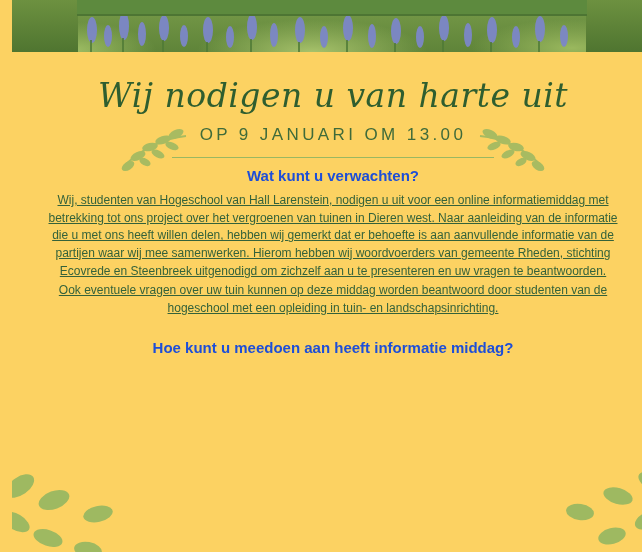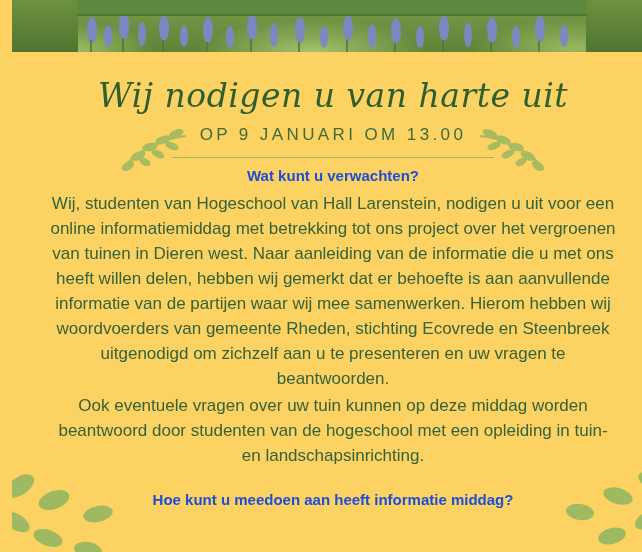--- a/index.html
+++ b/index.html
@@ -122,23 +122,24 @@
     text-align: center;
     font-size: 15px;
     color: #1d4ed8;
     margin: 22px 0 8px 0;
     font-weight: bold;
   }
   p.body-text {
     margin: 0 auto;
     width: 570px;
     text-align: center;
-    font-size: 17px;
+    font-size: 12px;
     line-height: 1.47;
     color: #34623a;
+    text-decoration: underline;
   }
   p.body-text + p.body-text {
     margin-top: 2px;
     text-align: center;
   }
 </style>
 </head>
 <body>
 
 <div class="page">

